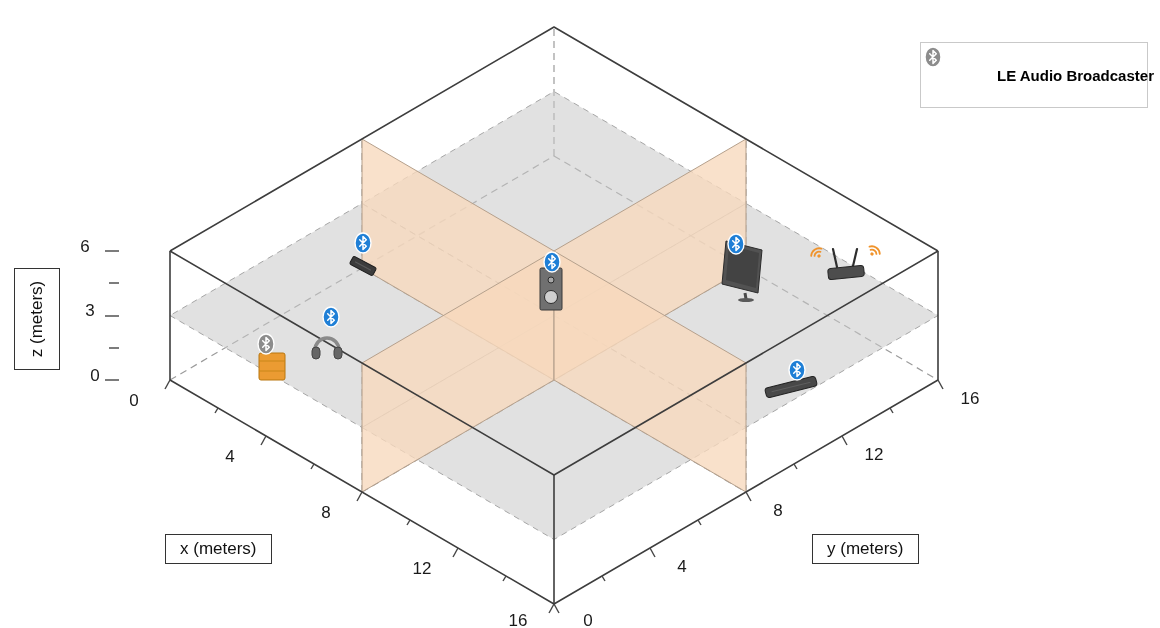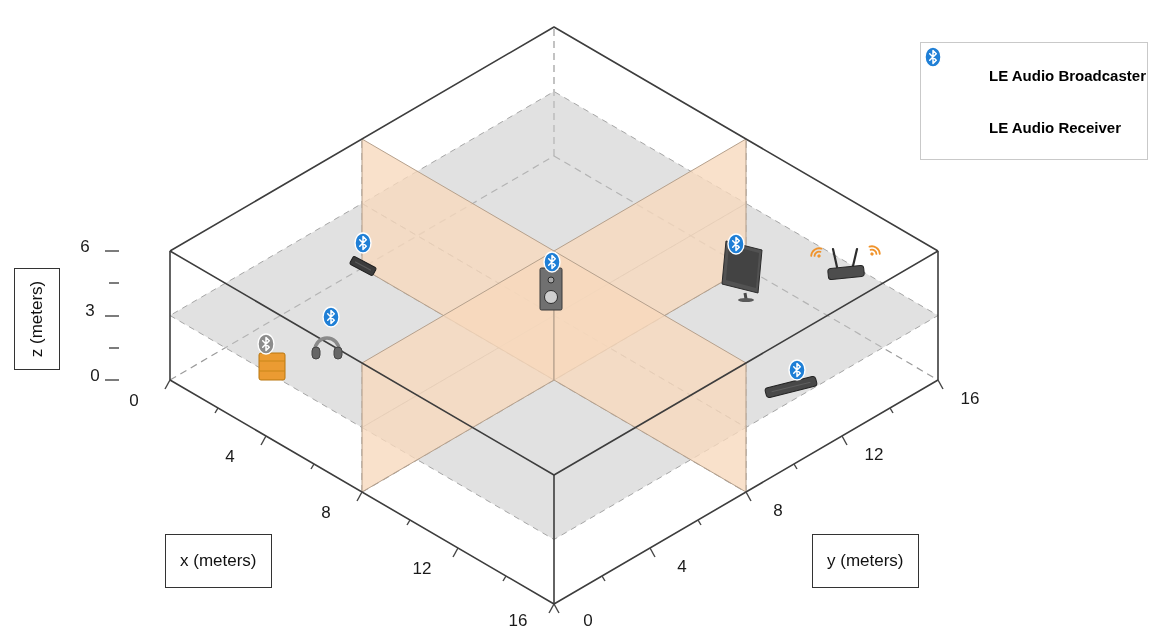--- a/index.html
+++ b/index.html
@@ -4,30 +4,30 @@
 <style>
   html,body{margin:0;padding:0;background:#ffffff;}
   body{font-family:"Liberation Sans","DejaVu Sans",sans-serif;}
   .stage{position:relative;width:1160px;height:628px;background:#ffffff;overflow:hidden;}
   svg{position:absolute;left:0;top:0;}
   svg text{font-family:"Liberation Sans","DejaVu Sans",sans-serif;fill:#1a1a1a;}
   .tick-label{font-size:17px;}
   .axis-box{
     position:absolute;border:1.6px solid #333;background:#fff;
     font-size:17px;color:#111;display:flex;align-items:center;justify-content:center;
-    padding:16px 14px;white-space:nowrap;
+    padding:4px 14px;white-space:nowrap;
   }
   .axis-box-z{
     position:absolute;left:14px;top:268px;width:44px;height:100px;
     border:1.6px solid #333;background:#fff;display:flex;align-items:center;justify-content:center;
   }
   .axis-box-z span{transform:rotate(-90deg);white-space:nowrap;font-size:17px;color:#111;}
   .legend{
     position:absolute;left:920px;top:42px;width:228px;
-    border:1px solid #c9c9c9;background:#fff;padding:6px 0 6px 4px;box-sizing:border-box;
+    border:1px solid #c9c9c9;background:#fff;padding:6px 0 6px 12px;box-sizing:border-box;
   }
   .legend-row{display:flex;align-items:center;height:52px;gap:10px;}
   .legend-icon-slot{width:54px;display:flex;justify-content:center;align-items:center;flex:0 0 54px;}
   .legend-label{font-size:15px;font-weight:600;color:#000;white-space:nowrap;}
 </style>
 </head>
 <body>
 
 <div class="stage">
 
@@ -224,23 +224,15 @@
 
   <div class="legend">
     <div class="legend-row">
       <span class="legend-icon-slot">
         <svg width="24" height="28" viewBox="-12 -14 24 28">
           <use href="#bt-badge" fill="#8c8c8c"></use>
         </svg>
       </span>
       <span class="legend-label">LE Audio Broadcaster</span>
     </div>
-    <div class="legend-row">
-      <span class="legend-icon-slot">
-        <svg width="24" height="28" viewBox="-12 -14 24 28">
-          <use href="#bt-badge" fill="#1f7fd6"></use>
-        </svg>
-      </span>
-      <span class="legend-label">LE Audio Receiver</span>
-    </div>
   </div>
 
 </div>
 
 </body></html>

